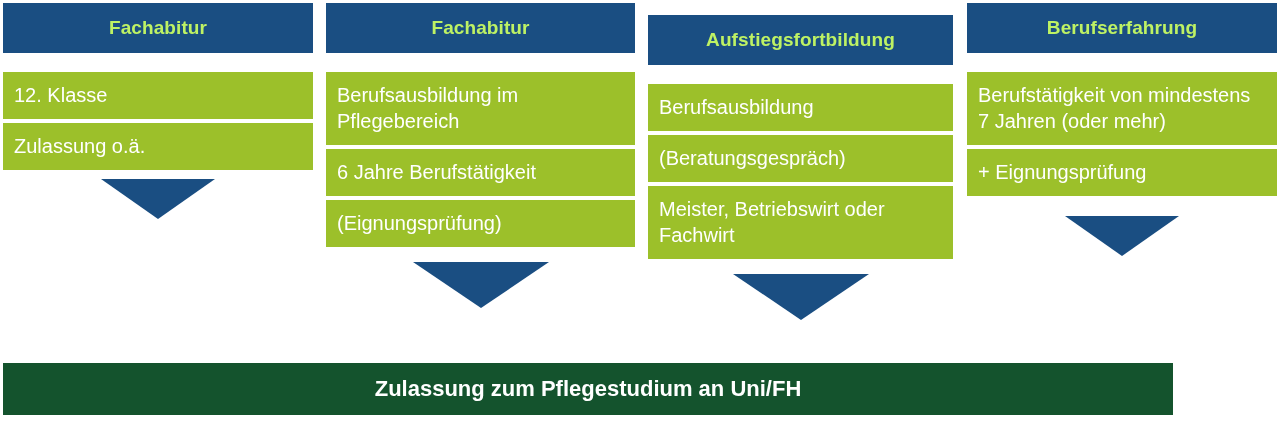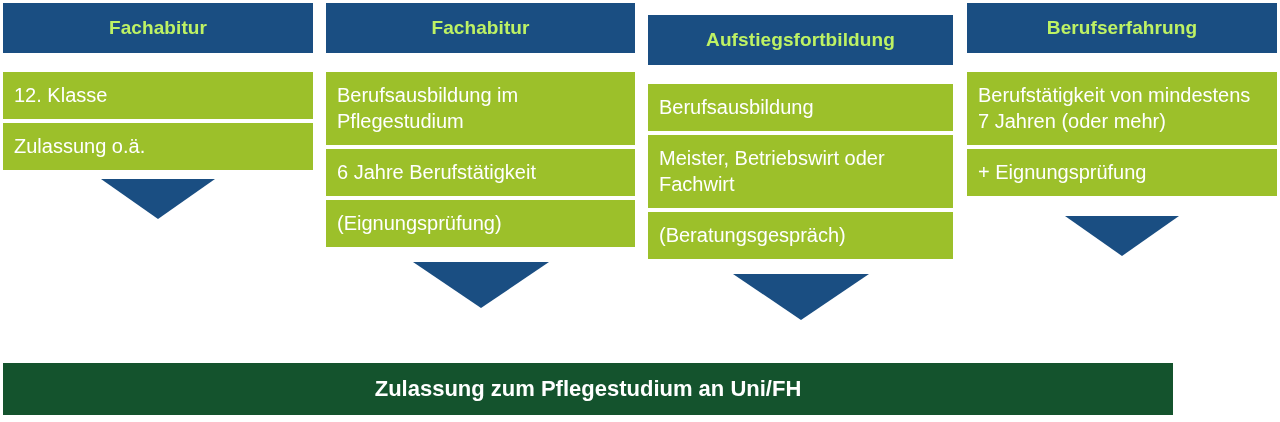--- a/index.html
+++ b/index.html
@@ -133,35 +133,35 @@
         <div class="item-box">Zulassung o.ä.</div>
       </div>
       <div class="arrow-row arrow-1">
         <div class="arrow arrow-sm"></div>
       </div>
     </div>
 
     <div class="column col-2">
       <div class="header-bar">Fachabitur</div>
       <div class="items">
-        <div class="item-box">Berufsausbildung im Pflegestudium</div>
+        <div class="item-box">Berufsausbildung im Pflegebereich</div>
         <div class="item-box">6 Jahre Berufstätigkeit</div>
         <div class="item-box">(Eignungsprüfung)</div>
       </div>
       <div class="arrow-row arrow-2">
         <div class="arrow"></div>
       </div>
     </div>
 
     <div class="column col-3">
       <div class="header-bar">Aufstiegsfortbildung</div>
       <div class="items">
         <div class="item-box">Berufsausbildung</div>
+        <div class="item-box">(Beratungsgespräch)</div>
         <div class="item-box">Meister, Betriebswirt oder Fachwirt</div>
-        <div class="item-box">(Beratungsgespräch)</div>
       </div>
       <div class="arrow-row arrow-3">
         <div class="arrow"></div>
       </div>
     </div>
 
     <div class="column col-4">
       <div class="header-bar">Berufserfahrung</div>
       <div class="items">
         <div class="item-box">Berufstätigkeit von mindestens 7 Jahren (oder mehr)</div>

